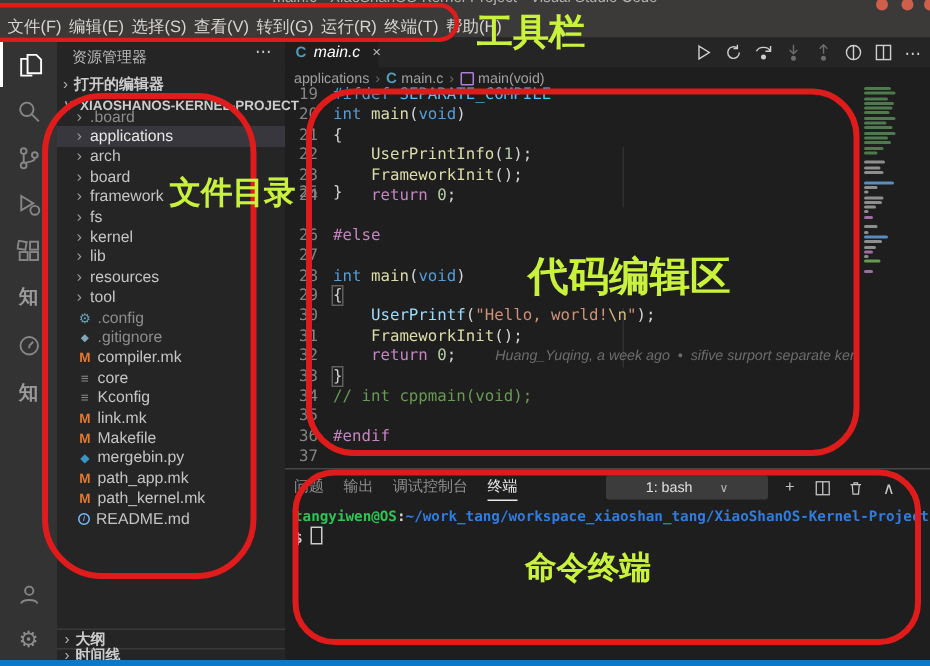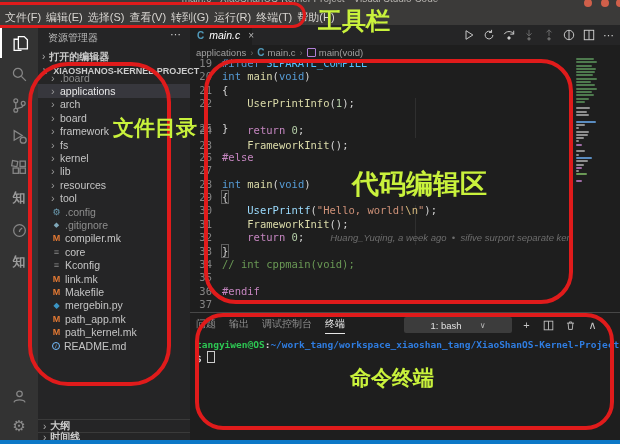--- a/index.html
+++ b/index.html
@@ -340,21 +340,21 @@
         <span class="bc-sym"></span>
         <span>main(void)</span>
       </span>
     </div>
 
   <div id="code" class="abs">
       <div class="cl" style="top: 0px;"><span class="ln">19</span><span class="lc"><span class="kw">#ifdef</span><span class="pl"> </span><span class="mc">SEPARATE_COMPILE</span></span></div>
       <div class="cl" style="top: 13.4px;"><span class="ln">20</span><span class="lc"><span class="kw">int</span><span class="pl"> </span><span class="fn">main</span><span class="pl">(</span><span class="kw">void</span><span class="pl">)</span></span></div>
       <div class="cl" style="top: 26.8px; padding-left: 36px;"><span class="ln">21</span><span class="lc"><span class="pl">{</span></span></div>
       <div class="cl" style="top: 40.2px;"><span class="ln">22</span><span class="lc"><span class="pl">    </span><span class="fn">UserPrintInfo</span><span class="pl">(</span><span class="nm">1</span><span class="pl">);</span></span></div>
-      <div class="cl" style="top: 53.6px; margin-top: 28px;"><span class="ln">23</span><span class="lc"><span class="pl">    </span><span class="fn">FrameworkInit</span><span class="pl">();</span></span></div>
+      <div class="cl" style="top: 53.6px;"><span class="ln">23</span><span class="lc"><span class="pl">    </span><span class="fn">FrameworkInit</span><span class="pl">();</span></span></div>
       <div class="cl" style="top: 67px;"><span class="ln">24</span><span class="lc"><span class="pl">    </span><span class="ct">return</span><span class="pl"> </span><span class="nm">0</span><span class="pl">;</span></span></div>
       <div class="cl" style="top: 65px;"><span class="ln">25</span><span class="lc"><span class="pl">}</span></span></div>
       <div class="cl" style="top: 93.8px;"><span class="ln">26</span><span class="lc"><span class="pp">#else</span></span></div>
       <div class="cl" style="top: 107.2px;"><span class="ln">27</span><span class="lc"></span></div>
       <div class="cl" style="top: 120.6px;"><span class="ln">28</span><span class="lc"><span class="kw">int</span><span class="pl"> </span><span class="fn">main</span><span class="pl">(</span><span class="kw">void</span><span class="pl">)</span></span></div>
       <div class="cl" style="top: 134px;"><span class="ln">29</span><span class="lc"><span class="bm">{</span></span></div>
       <div class="cl" style="top: 147.4px;"><span class="ln">30</span><span class="lc"><span class="pl">    </span><span class="fb">UserPrintf</span><span class="pl">(</span><span class="st">"Hello, world!</span><span class="es">\n</span><span class="st">"</span><span class="pl">);</span></span></div>
       <div class="cl" style="top: 160.8px;"><span class="ln">31</span><span class="lc"><span class="pl">    </span><span class="fn">FrameworkInit</span><span class="pl">();</span></span></div>
       <div class="cl" style="top: 174.2px;"><span class="ln">32</span><span class="lc"><span class="pl">    </span><span class="ct">return</span><span class="pl"> </span><span class="nm">0</span><span class="pl">;</span><span class="blame">Huang_Yuqing, a week ago  •  sifive surport separate ker</span></span></div>
       <div class="cl" style="top: 187.6px;"><span class="ln">33</span><span class="lc"><span class="bm">}</span></span></div>

